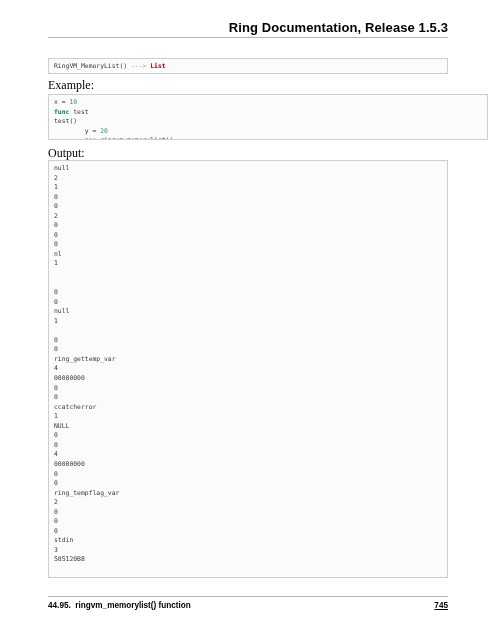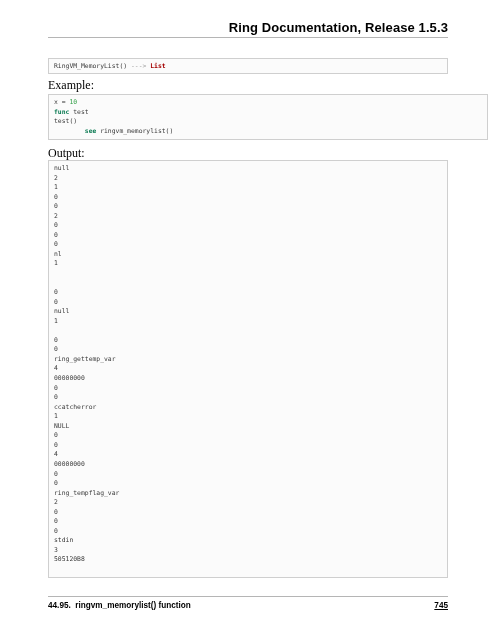--- a/index.html
+++ b/index.html
@@ -150,20 +150,21 @@
   <div class="litbox" id="signature-box">
     <div class="line"><span class="tok-name">RingVM_MemoryList()</span><span class="tok-arrow"> ---&gt; </span><span class="tok-type">List</span></div>
   </div>
 
   <div class="caption" id="example-caption">Example:</div>
 
   <div class="litbox" id="code-box">
       <div class="line"><span class="tok-var">x </span><span class="tok-op">= </span><span class="tok-num">10</span></div>
       <div class="line"><span class="tok-kw">func</span><span class="tok-var"> test</span></div>
       <div class="line"><span class="tok-var">test()</span></div>
+      <div class="line"><span class="tok-var">        y </span><span class="tok-op">= </span><span class="tok-num">20</span></div>
       <div class="line"><span class="tok-kw">        see</span><span class="tok-fn"> ringvm_memorylist()</span></div>
     </div>
 
   <div class="caption" id="output-caption">Output:</div>
 
   <div class="litbox" id="output-box">
       <div class="line">null</div>
       <div class="line">2</div>
       <div class="line">1</div>
       <div class="line">0</div>

